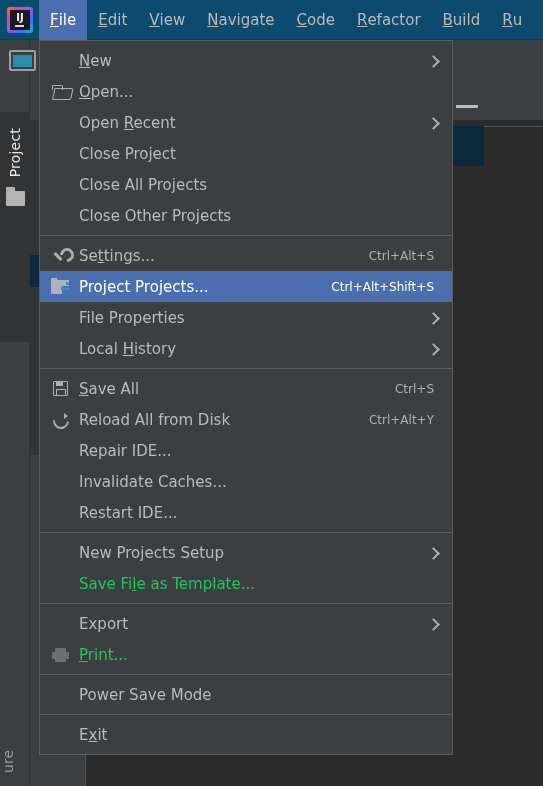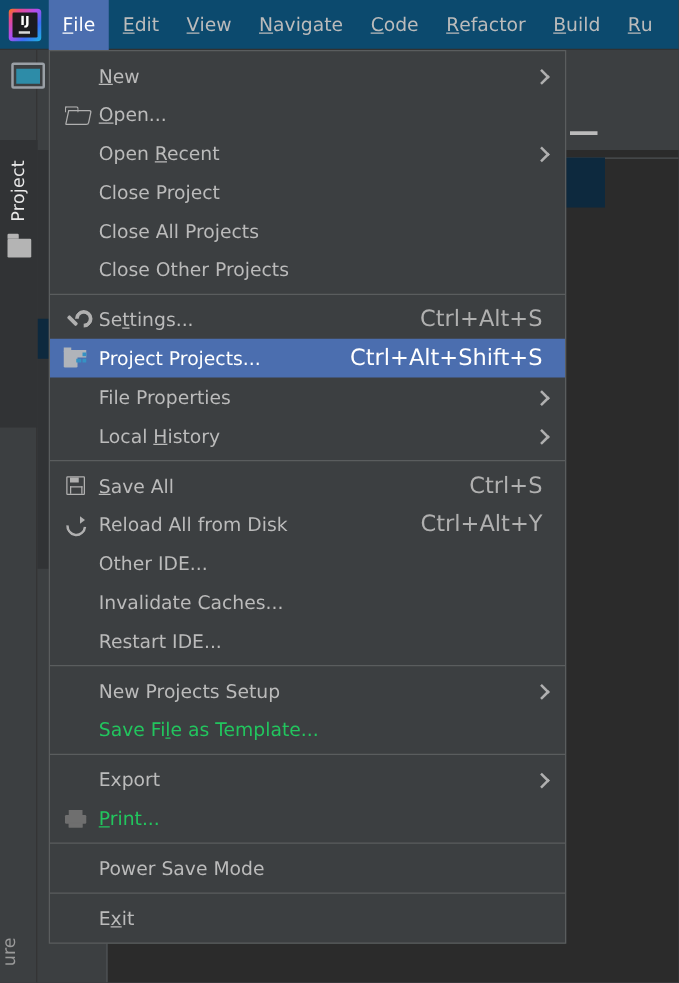--- a/index.html
+++ b/index.html
@@ -127,21 +127,21 @@
   }
   .mi.disabled { color:#22c55e; }
   .mi.selected { background:#4b6eaf; color:#ffffff; }
   .mi .ico {
     position:absolute; left:7px; top:0; bottom:0; width:26px;
     display:flex; align-items:center; justify-content:center;
   }
   .mi .lbl { margin-left:39px; white-space:nowrap; }
   .mi .lbl .mn { text-decoration:underline; }
   .mi .short {
-    margin-left:auto; margin-right:18px; color:#b0b0b0; font-size:18px; white-space:nowrap;text-align:right;
+    margin-left:auto; margin-right:18px; color:#b0b0b0; font-size:12px; white-space:nowrap;text-align:right;
   }
   .mi.selected .short { color:#ffffff; }
   .mi .chev {
     margin-left:auto; margin-right:12px; width:12px; height:12px;
     position:relative;
   }
   .mi .chev::before{
     content:""; position:absolute; left:1px; top:2px;
     width:7px; height:7px;
     border-top:2px solid #b0b0b0; border-right:2px solid #b0b0b0;
@@ -317,21 +317,21 @@
         <span class="short">Ctrl+S</span>
       </div>
       <div class="mi">
         <span class="ico">
           <span class="ic-reload"></span>
         </span>
         <span class="lbl">Reload All from Disk</span>
         <span class="short">Ctrl+Alt+Y</span>
       </div>
       <div class="mi">
-        <span class="lbl">Other IDE...</span>
+        <span class="lbl">Repair IDE...</span>
       </div>
       <div class="mi">
         <span class="lbl">Invalidate Caches...</span>
       </div>
       <div class="mi">
         <span class="lbl">Restart IDE...</span>
       </div>
       <div class="sep"></div>
       <div class="mi">
         <span class="lbl">New Projects Setup</span>

